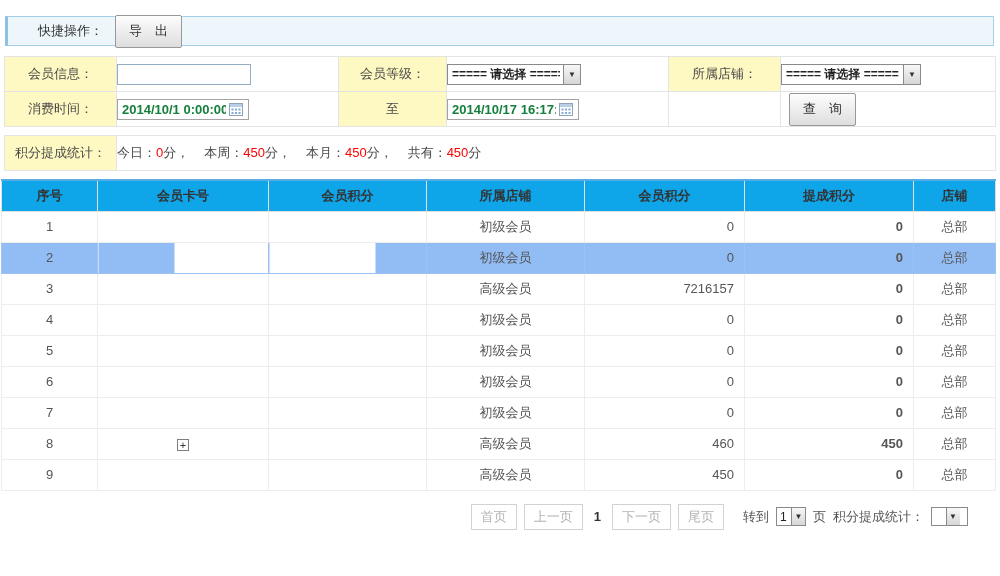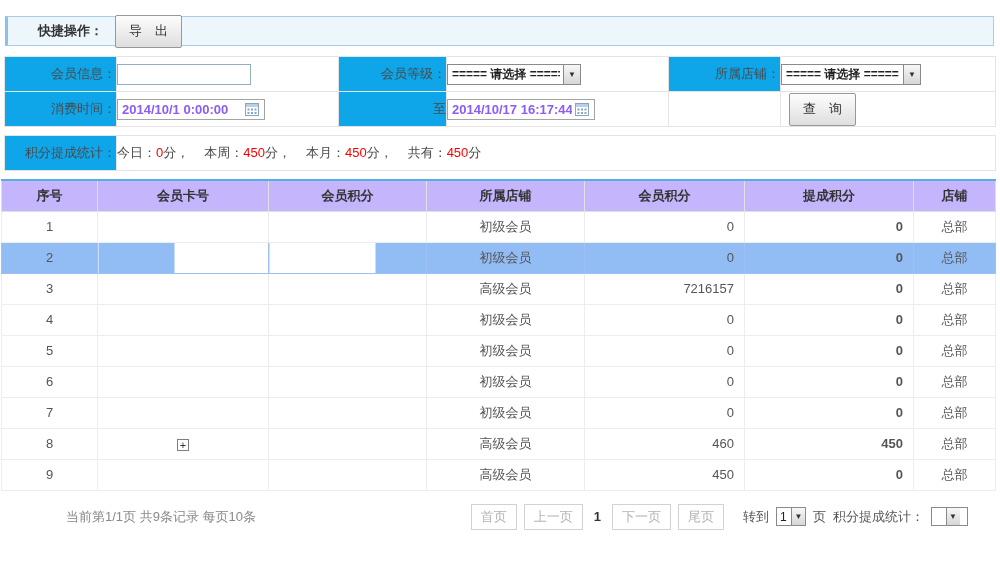--- a/index.html
+++ b/index.html
@@ -11,56 +11,56 @@
   }
   
   .breadcrumb-bar { height:41px; line-height:41px; padding-left:18px;
     background:#fcfcfc; border-bottom:1px solid #e4e4e4; font-size:14px; color:#555; }
   .crumb { margin-right:13px; cursor:pointer; }
   .crumb-sep { margin-right:13px; color:#9a9a9a; }
   
   .quickbar { margin:16px 6px 10px 5px; height:30px;
     border:1px solid #a6cfeb; border-left:3px solid #8cc0e4;
     background:#edf6fb; display:flex; align-items:center; padding-left:30px; }
-  .qb-label { font-weight:bold; color:#333; margin-right:12px;text-align:right; }
+  .qb-label { font-weight:normal; color:#333; margin-right:12px;text-align:right; }
   .btn { border:1px solid #989898; border-radius:2px; height:33px;
     background:linear-gradient(#fdfdfd,#dedede); padding:0 13px;
     font-family:inherit; font-size:13px; color:#333; cursor:pointer; }
   
   .grid { width:992px; margin:0 4px; border-collapse:collapse; table-layout:fixed; }
   .grid td { border:1px solid #e4e4e4; height:35px; padding:0; overflow:hidden; }
-  .lbl { background:#0ea5e9; text-align:right; padding-right:8px; color:#4a4a4a; }
+  .lbl { background:#fef9c3; text-align:center; padding-right:8px; color:#4a4a4a; }
   .fld { padding-left:7px; background:#fff; }
   .plain { background:#fff; }
   .txt { width:134px; height:21px; border:1px solid #93aec4; padding:1px 4px;
     font-family:inherit; font-size:13px; color:#333; }
   .datewrap { position:relative; display:inline-block; }
-  .date { width:148px; border:1px solid #a3a3a3; padding-right:22px;
-    font-weight:bold; color:#8b5cf6; }
+  .date { width:132px; border:1px solid #a3a3a3; padding-right:22px;
+    font-weight:bold; color:#15803d; }
   .cal { position:absolute; right:6px; top:4px; cursor:pointer; }
   .sel { display:inline-flex; align-items:center; justify-content:space-between;
     width:134px; height:21px; border:1px solid #8a8a8a; background:#fff;
     padding-left:4px; cursor:pointer; }
   .sel-text { font-weight:bold; color:#222; font-size:12px; white-space:nowrap; overflow:hidden; }
   .sel-arrow { flex:none; width:17px; height:19px; border-left:1px solid #8a8a8a;
     background:linear-gradient(#f7f7f7,#d6d6d6); display:flex; align-items:center;
     justify-content:center; font-size:8px; color:#333; margin-left:3px; }
   .sel.wide { width:140px; }
   .sel.mini { width:30px; height:19px; font-weight:normal; padding-left:3px; }
   .sel.mini .sel-text { font-weight:normal; font-size:12px; }
   .sel.mini .sel-arrow { width:14px; height:17px; }
   .sel.mini2 { width:37px;flex-direction:column; }
   .stats-bar { margin-top:8px; }
   .stats-content { padding-left:11px; color:#4a4a4a; }
   .stat { margin-right:15px; }
   .stat-val { color:#f00; }
   
   .data-table { width:995px; margin:8px 0 0 1px; border-collapse:collapse; table-layout:fixed; }
   .data-table th { border:1px solid #e0e0e0; border-top:2px solid #58ade2;
-    background:#c4b5fd; height:31px; font-weight:bold; color:#333; font-size:13px; padding:0; }
+    background:#0ea5e9; height:31px; font-weight:bold; color:#333; font-size:13px; padding:0; }
   .data-table td { border:1px solid #ededed; height:31px; color:#555; padding:0; }
   .c-no,.c-level,.c-store,.c-card,.c-name { text-align:center; }
   .c-points { text-align:right; padding-right:10px !important; }
   .c-comm { text-align:right; padding-right:10px !important; color:#f00; font-weight:bold; }
   tr.hl td { background:#92bcf4; border-color:#9cc1f2; }
   tr.hl .c-card { background:linear-gradient(90deg,#92bcf4 0,#92bcf4 76px,#ffffff 76px); }
   tr.hl .c-name { background:linear-gradient(90deg,#ffffff 0,#ffffff 106px,#92bcf4 106px); }
   .expand { display:inline-block; width:12px; height:12px; border:1px solid #7e7e7e;
     background:#fff; line-height:10px; font-size:11px; color:#333; text-align:center;
     cursor:pointer; vertical-align:middle; }
@@ -270,21 +270,20 @@
           <td class="c-name"></td>
           <td class="c-level">高级会员</td>
           <td class="c-points">450</td>
           <td class="c-comm">0</td>
           <td class="c-store">总部</td>
         </tr>
       </tbody>
   </table>
 
   <div class="pager">
-    <span>当前第1/1页 共9条记录 每页10条</span>
     <span class="pg-right">
       <button class="pbtn">首页</button>
       <button class="pbtn">上一页</button>
       <span class="pg-cur">1</span>
       <button class="pbtn">下一页</button>
       <button class="pbtn">尾页</button>
       <span style="margin-left:12px">转到</span>
       <div class="sel mini">
         <span class="sel-text">1</span>
         <span class="sel-arrow">▼</span>

